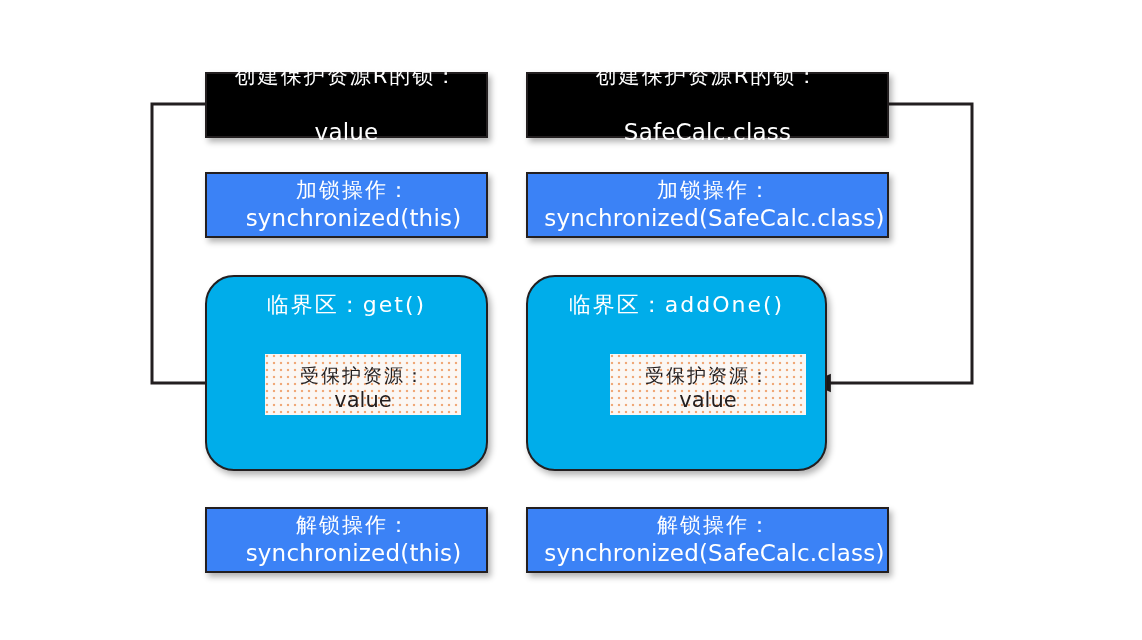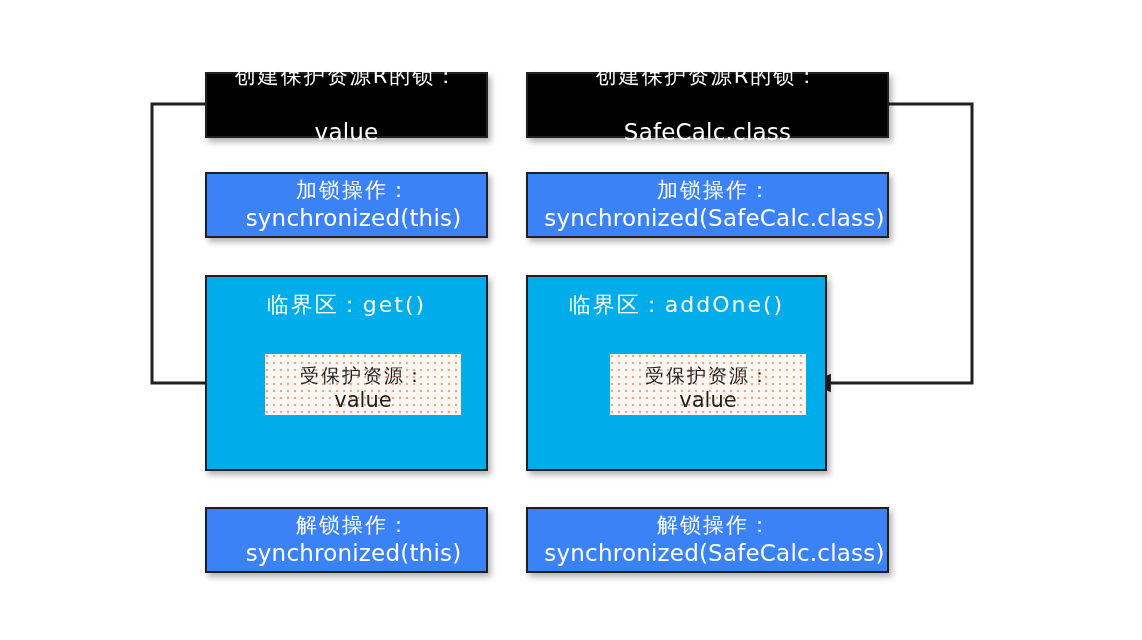--- a/index.html
+++ b/index.html
@@ -42,21 +42,21 @@
     font-size: 21px;
     letter-spacing: 2px;
   }
   .node .code {
     font-size: 23px;
     letter-spacing: 0.2px;
   }
 
   .orange { background: #000000; gap: 28px; }
   .green  { background: #3b82f6; padding-left: 14px; }
-  .blue   { background: #00adea; }
+  .blue   { background: #00adea; border-radius: 29px; }
 
   
   .crit {
     justify-content: flex-start;
     padding-top: 14px;
   }
   .crit .cn {
     font-size: 22px;
   }
 

